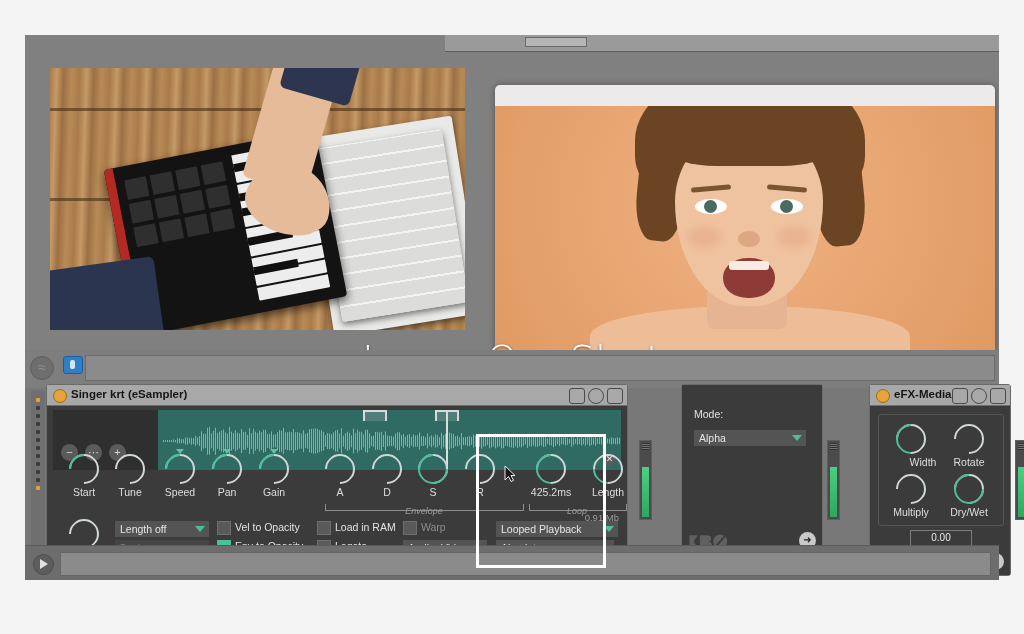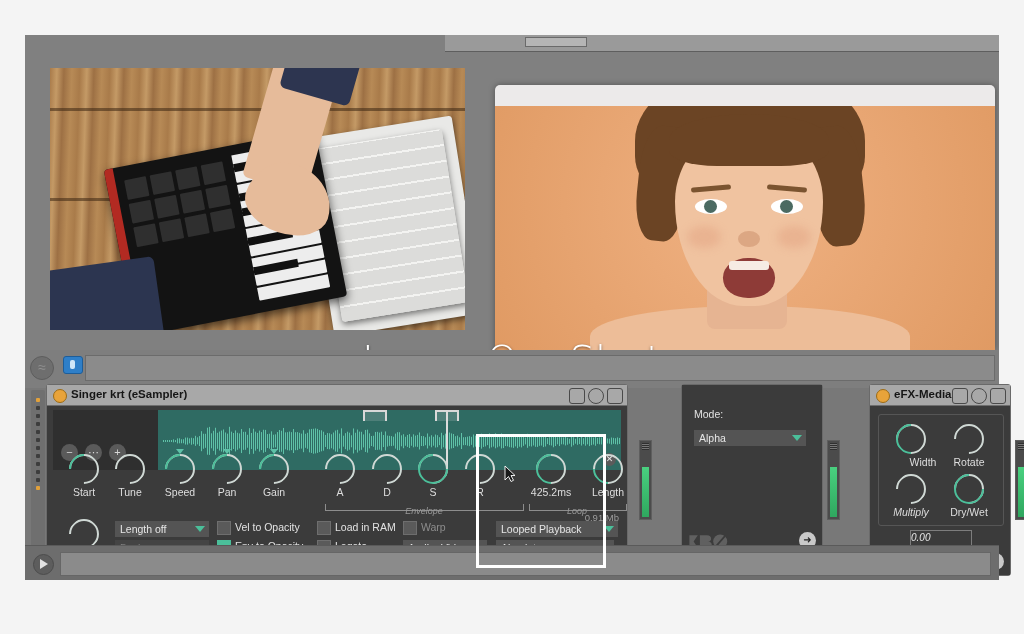--- a/index.html
+++ b/index.html
@@ -126,21 +126,21 @@
   .chklbl.dim{color:#8d8d8d;}
 
   .ddl{position:absolute;height:16px;background:#545454;color:#e6e6e6;font-size:10.5px;line-height:16px;
        padding-left:5px;box-sizing:border-box;}
   .ddl.dim{background:#444;color:#7e7e7e;}
   .ddl .car{position:absolute;right:4px;top:5px;width:0;height:0;border-left:5px solid transparent;
        border-right:5px solid transparent;border-top:6px solid #4bbf9a;}
   .ddl.dim .car{border-top-color:#6a6a6a;}
 
   .numbox{position:absolute;height:15px;border:1px solid #7d7d7d;color:#e8e8e8;font-size:10px;
-          text-align:left;line-height:14px;background:#3b3b3b;font-style:italic;}
+          text-align:center;line-height:14px;background:#3b3b3b;}
 
   .ebo-logo{position:absolute;left:6px;bottom:4px;width:42px;height:17px;opacity:.45;}
   .arrow-btn{position:absolute;right:6px;bottom:5px;width:17px;height:17px;border-radius:50%;background:#c9c9c9;
              color:#222;font-size:10px;text-align:center;line-height:16px;}
 
   .meter{position:absolute;width:11px;background:#4b4b4b;border:1px solid #5e5e5e;}
   .meter i{position:absolute;left:2px;right:2px;bottom:2px;background:linear-gradient(#49d07f,#2fa75f);}
   .meter b{position:absolute;left:2px;right:2px;top:2px;height:7px;
      background:repeating-linear-gradient(#303030 0 1px,#777 1px 2px);}
 
@@ -675,21 +675,21 @@
               <div class="arc" style="border-left-color:#4bbf9a;border-bottom-color:#4bbf9a;transform:rotate(45deg);"></div>
             </div>
             <div class="klabel" style="left:23px;top:50px;">Width</div>
             <div class="knob" style="left:84px;top:18px;">
                 <div class="ring"></div>
               </div>
             <div class="klabel" style="left:69px;top:50px;">Rotate</div>
             <div class="knob" style="left:26px;top:68px;">
                 <div class="ring"></div>
               </div>
-            <div class="klabel" style="left:11px;top:100px;font-style:italic;">Multiply</div>
+            <div class="klabel" style="left:11px;top:100px;">Multiply</div>
             <div class="knob" style="left:84px;top:68px;">
               <div class="ring"></div>
               <div class="arc" style="border-left-color:#4bbf9a;border-bottom-color:#4bbf9a;border-right-color:#4bbf9a;transform:rotate(45deg);"></div>
             </div>
             <div class="klabel" style="left:69px;top:100px;">Dry/Wet</div>
             <div class="numbox" style="left:40px;top:124px;width:60px;">0.00</div>
             <div class="klabel" style="left:40px;top:142px;">Smooth</div>
             <svg class="ebo-logo" viewBox="0 0 60 24">
               <path d="M2 3 L14 3 L8 12 L14 21 L2 21 Z" fill="#8d8d8d"></path>
               <path d="M17 3 L27 3 Q33 3 33 8 Q33 12 28 12 Q34 12 34 17 Q34 21 27 21 L17 21 Z" fill="#8d8d8d"></path>

